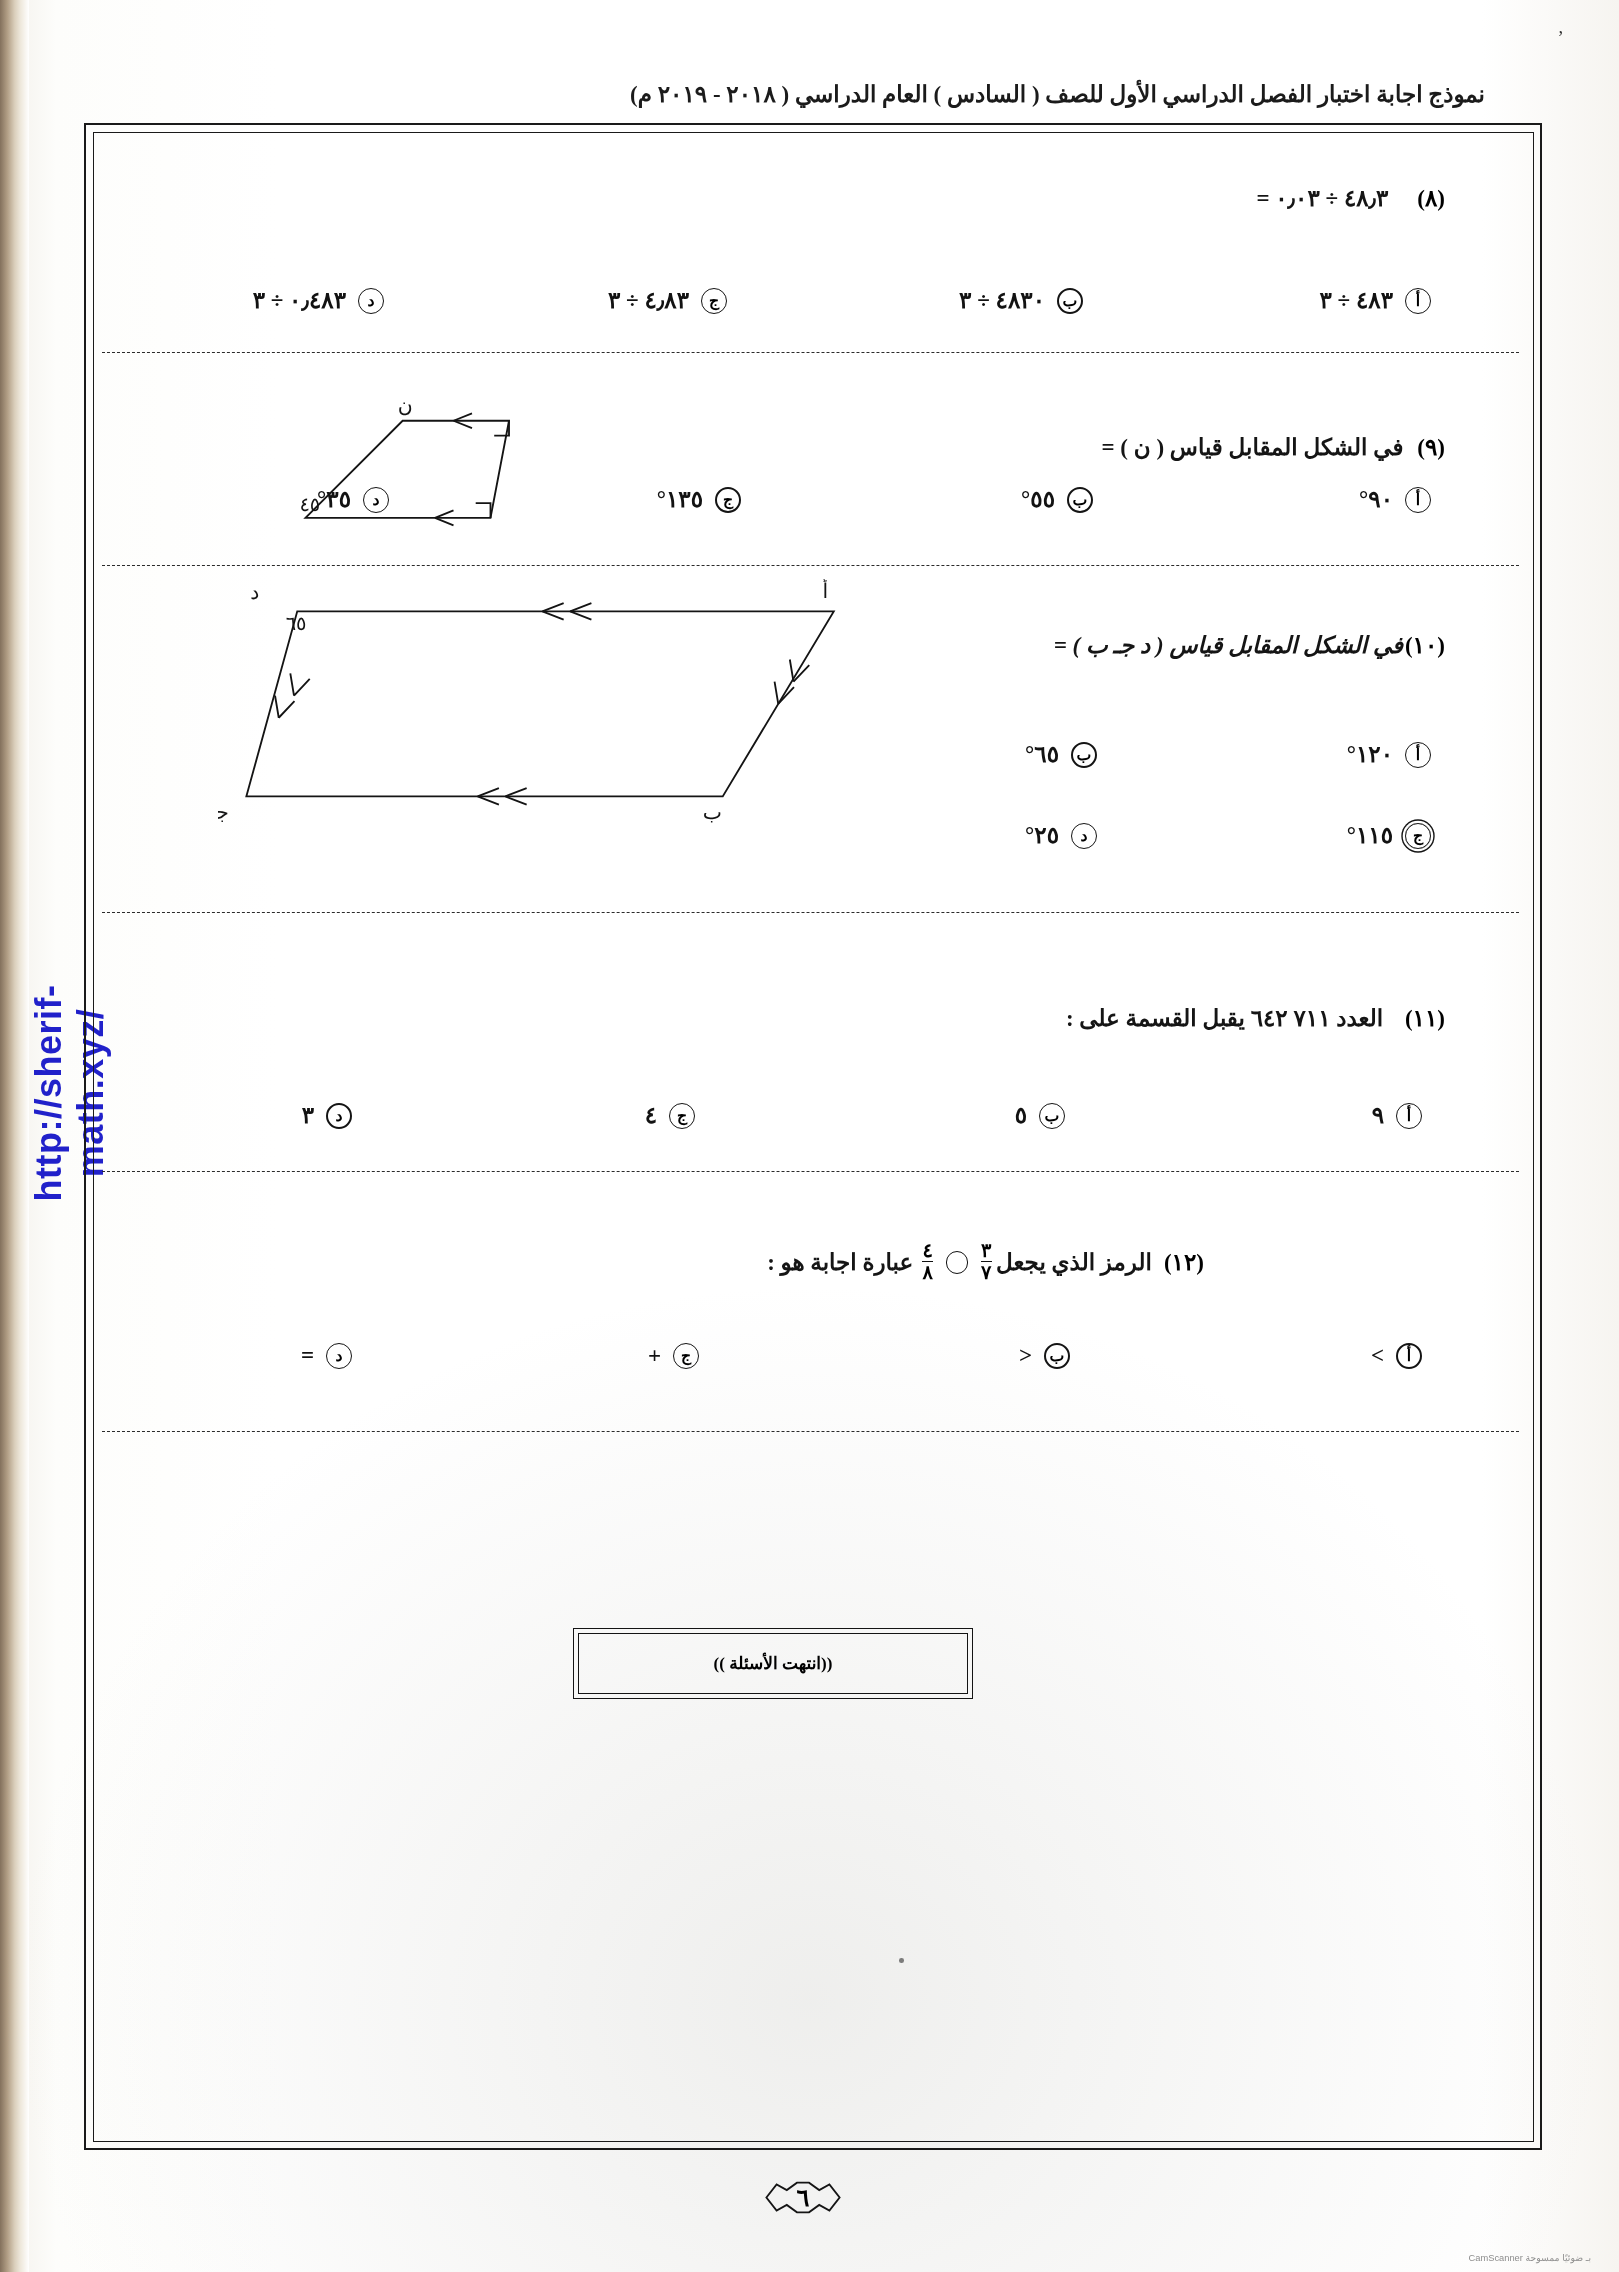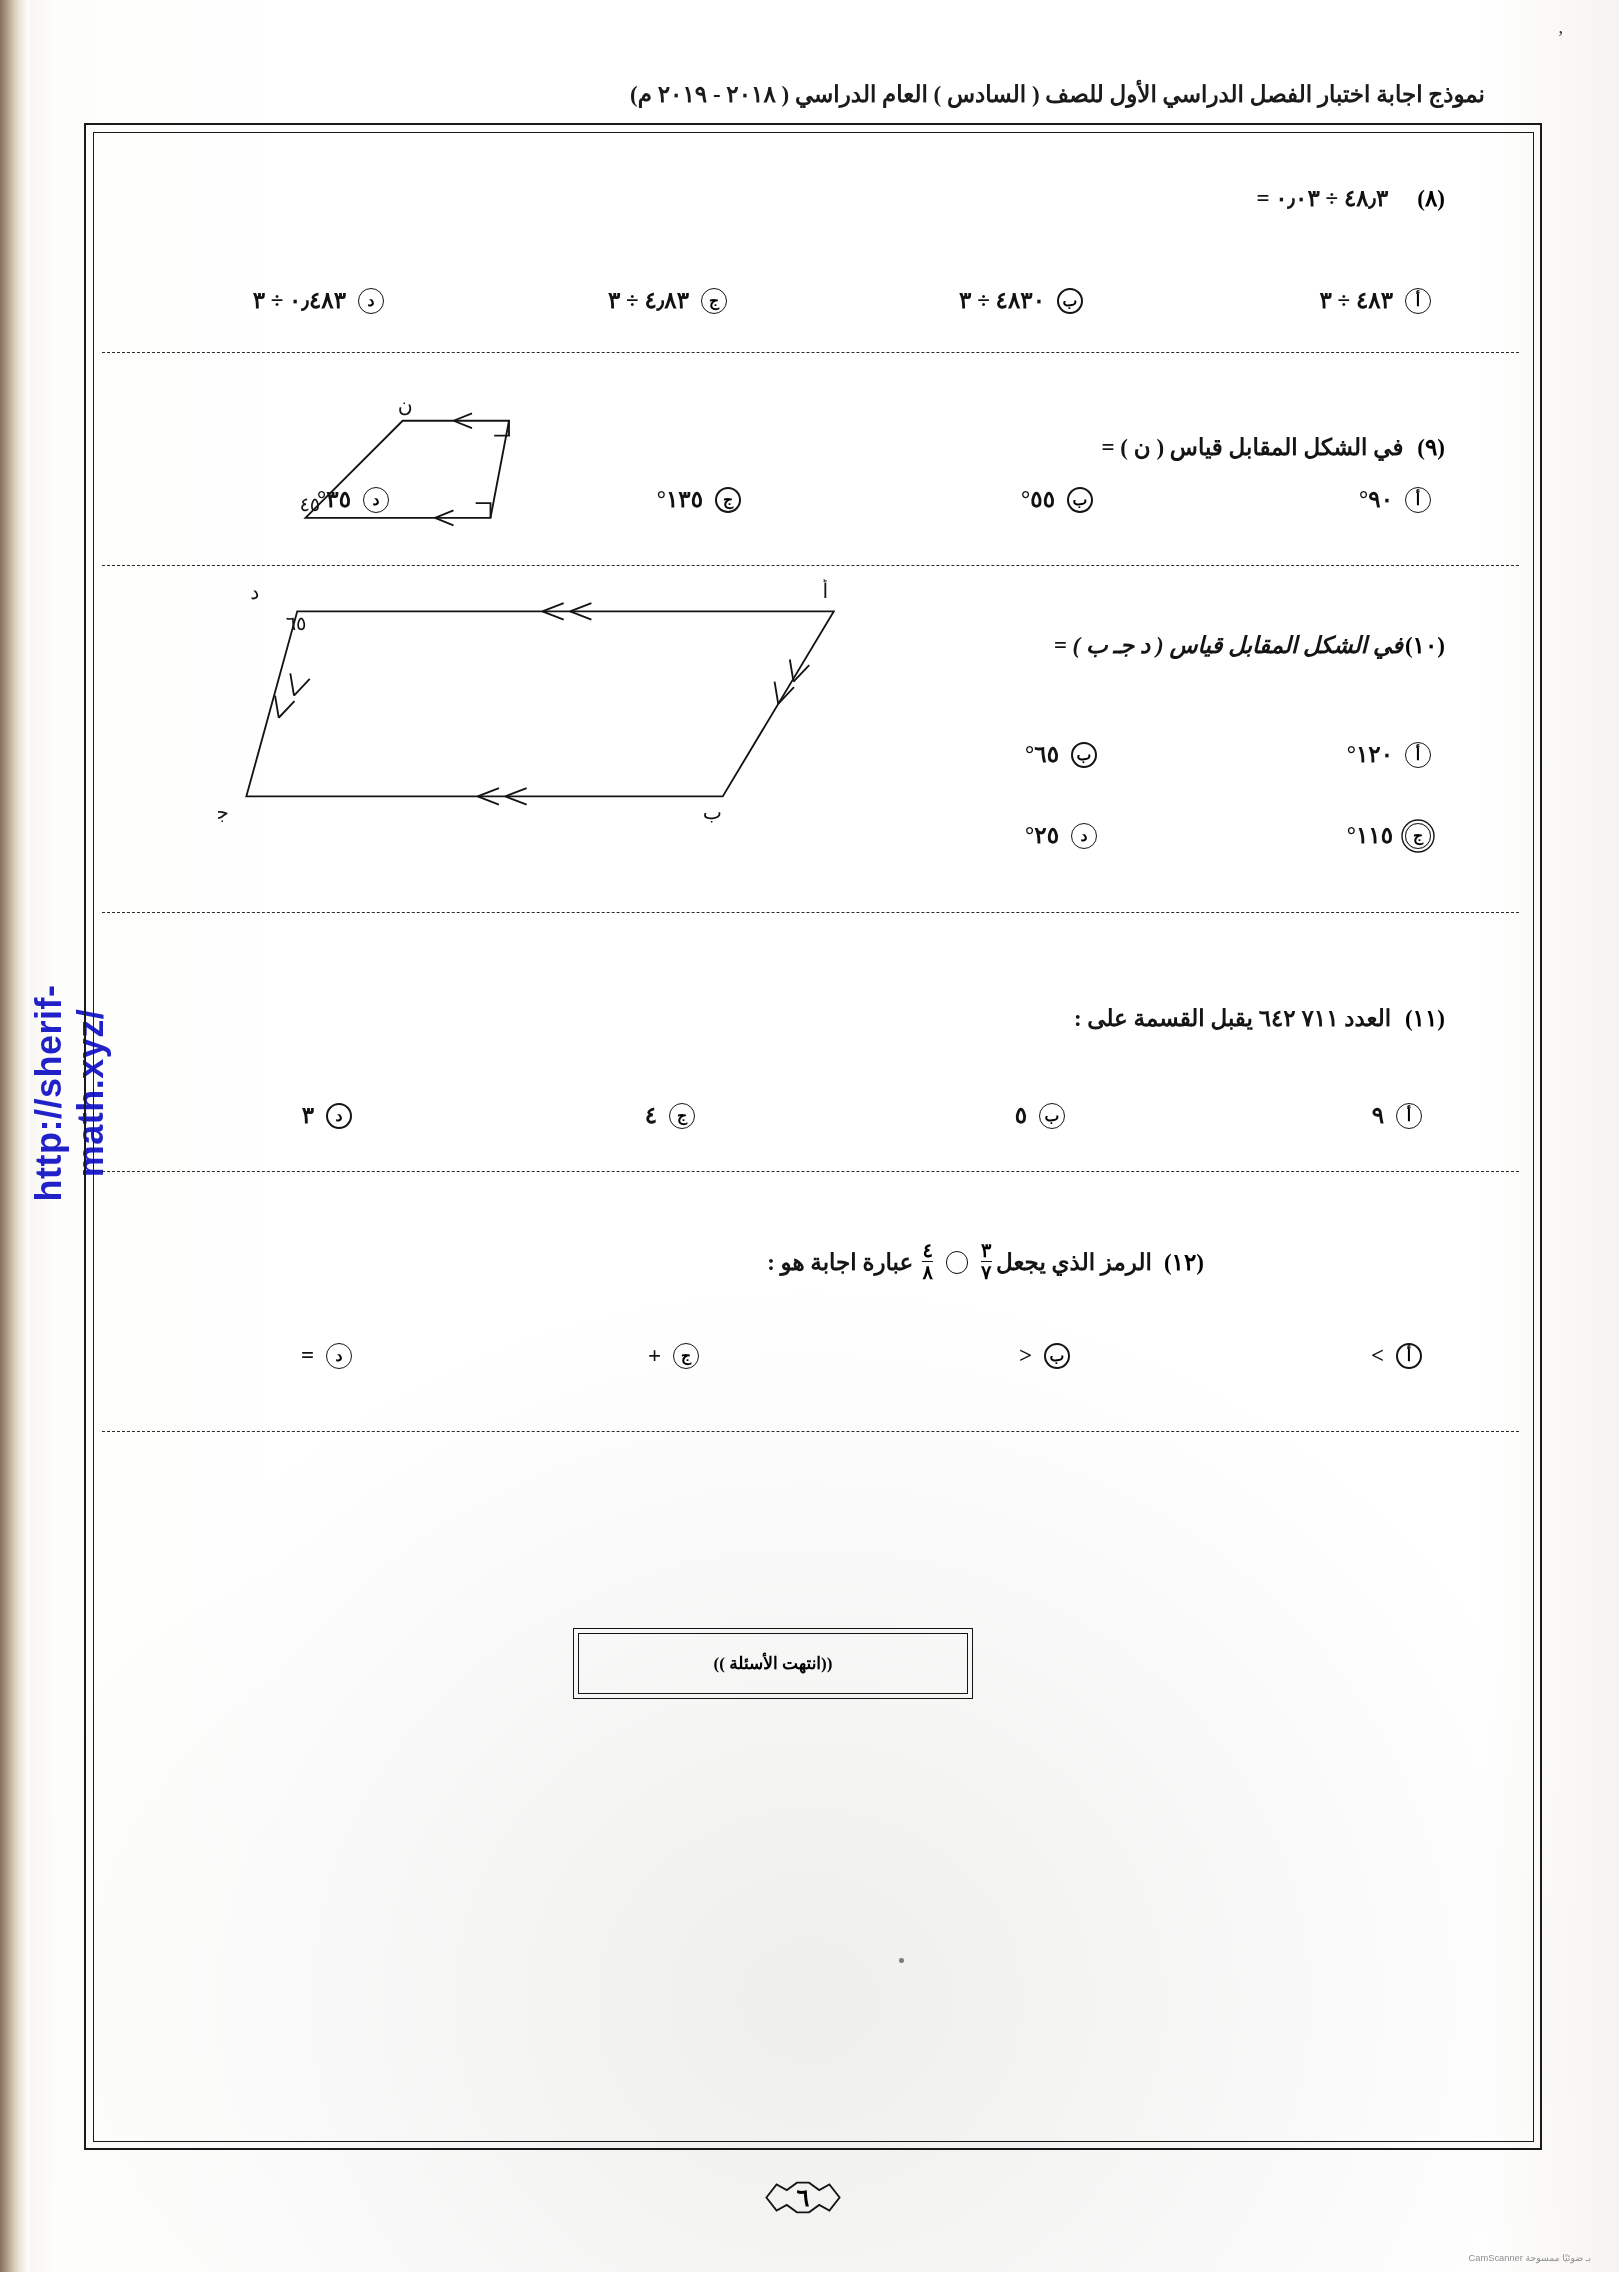--- a/index.html
+++ b/index.html
@@ -377,21 +377,21 @@
     </div>
     <div class="opt" style="right:431px; top:688px;">
       <span class="circ">د</span>
       <span class="txt">٢٥°</span>
     </div>
 
     <div class="dashdiv" style="top:778px;"></div>
 
     <div class="qrow" style="right:83px; top:871px;">
       <span class="num-label">(١١)</span>
-      <span class="qtext q11-num" style="margin-right:12px;">العدد  ٧١١ ٦٤٢  يقبل القسمة على :</span>
+      <span class="qtext q11-num" style="margin-right:20px;">العدد  ٧١١ ٦٤٢  يقبل القسمة على :</span>
     </div>
 
     <div class="opt" style="right:106px; top:968px;">
       <span class="circ">أ</span>
       <span class="txt">٩</span>
     </div>
     <div class="opt" style="right:463px; top:968px;">
       <span class="circ">ب</span>
       <span class="txt">٥</span>
     </div>

